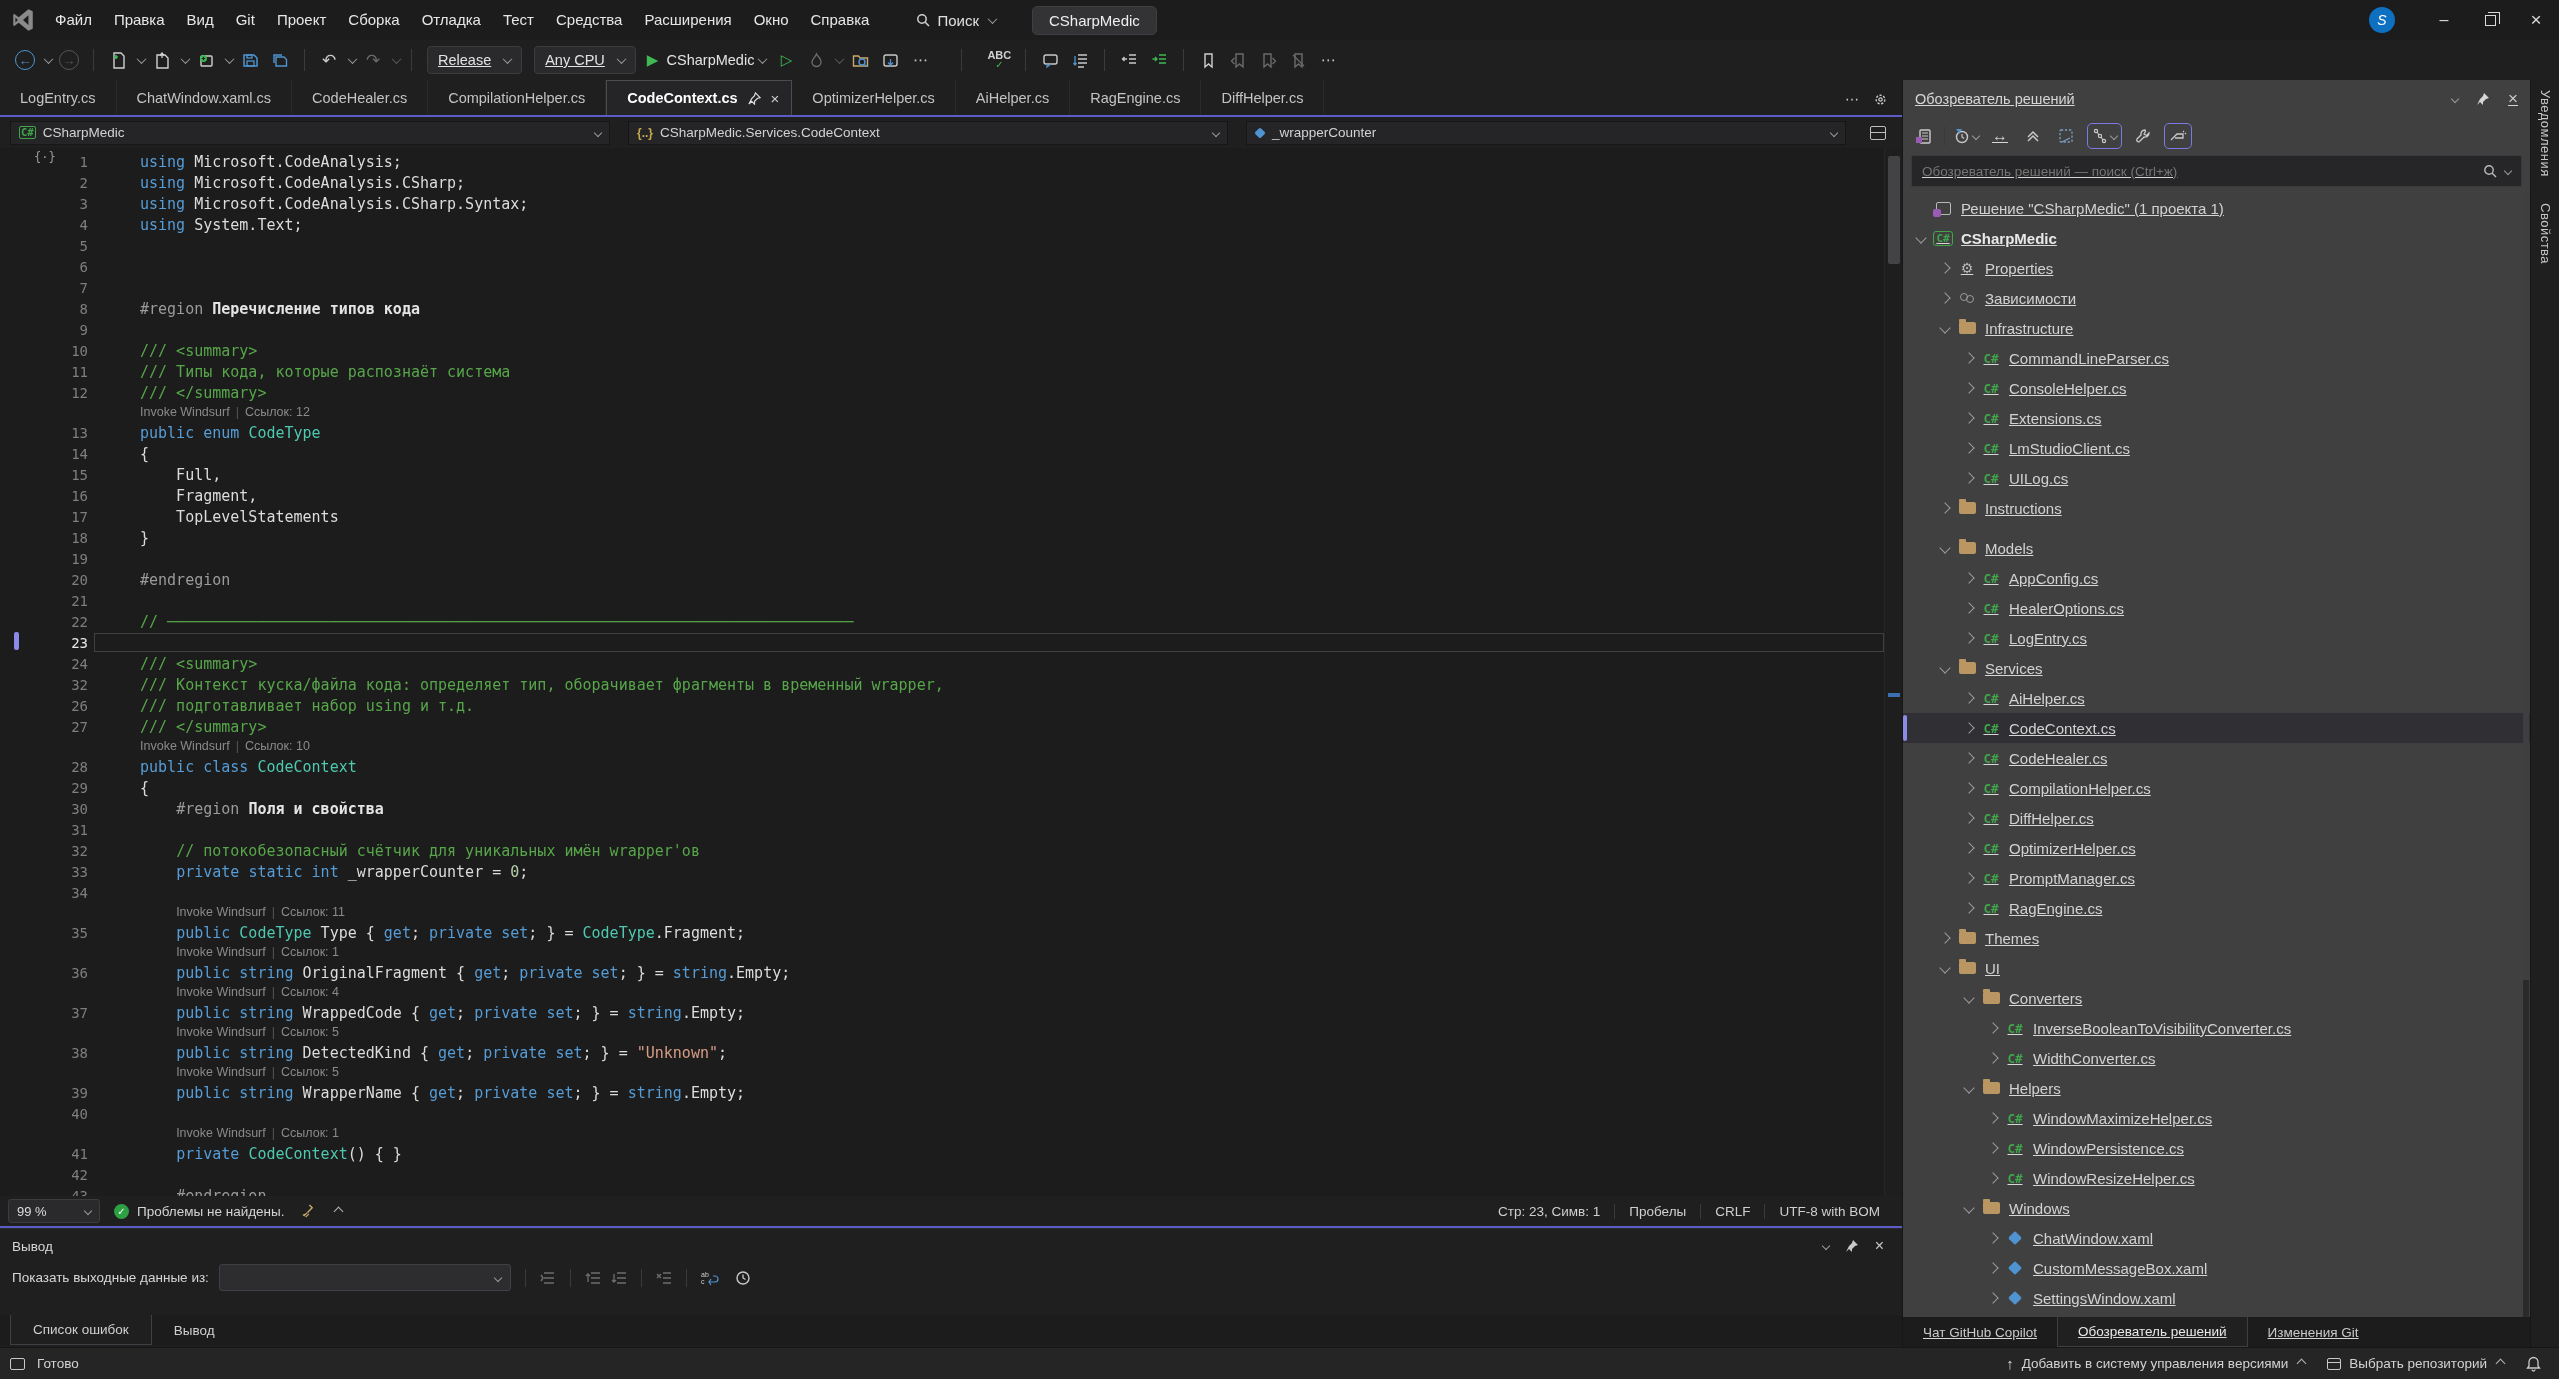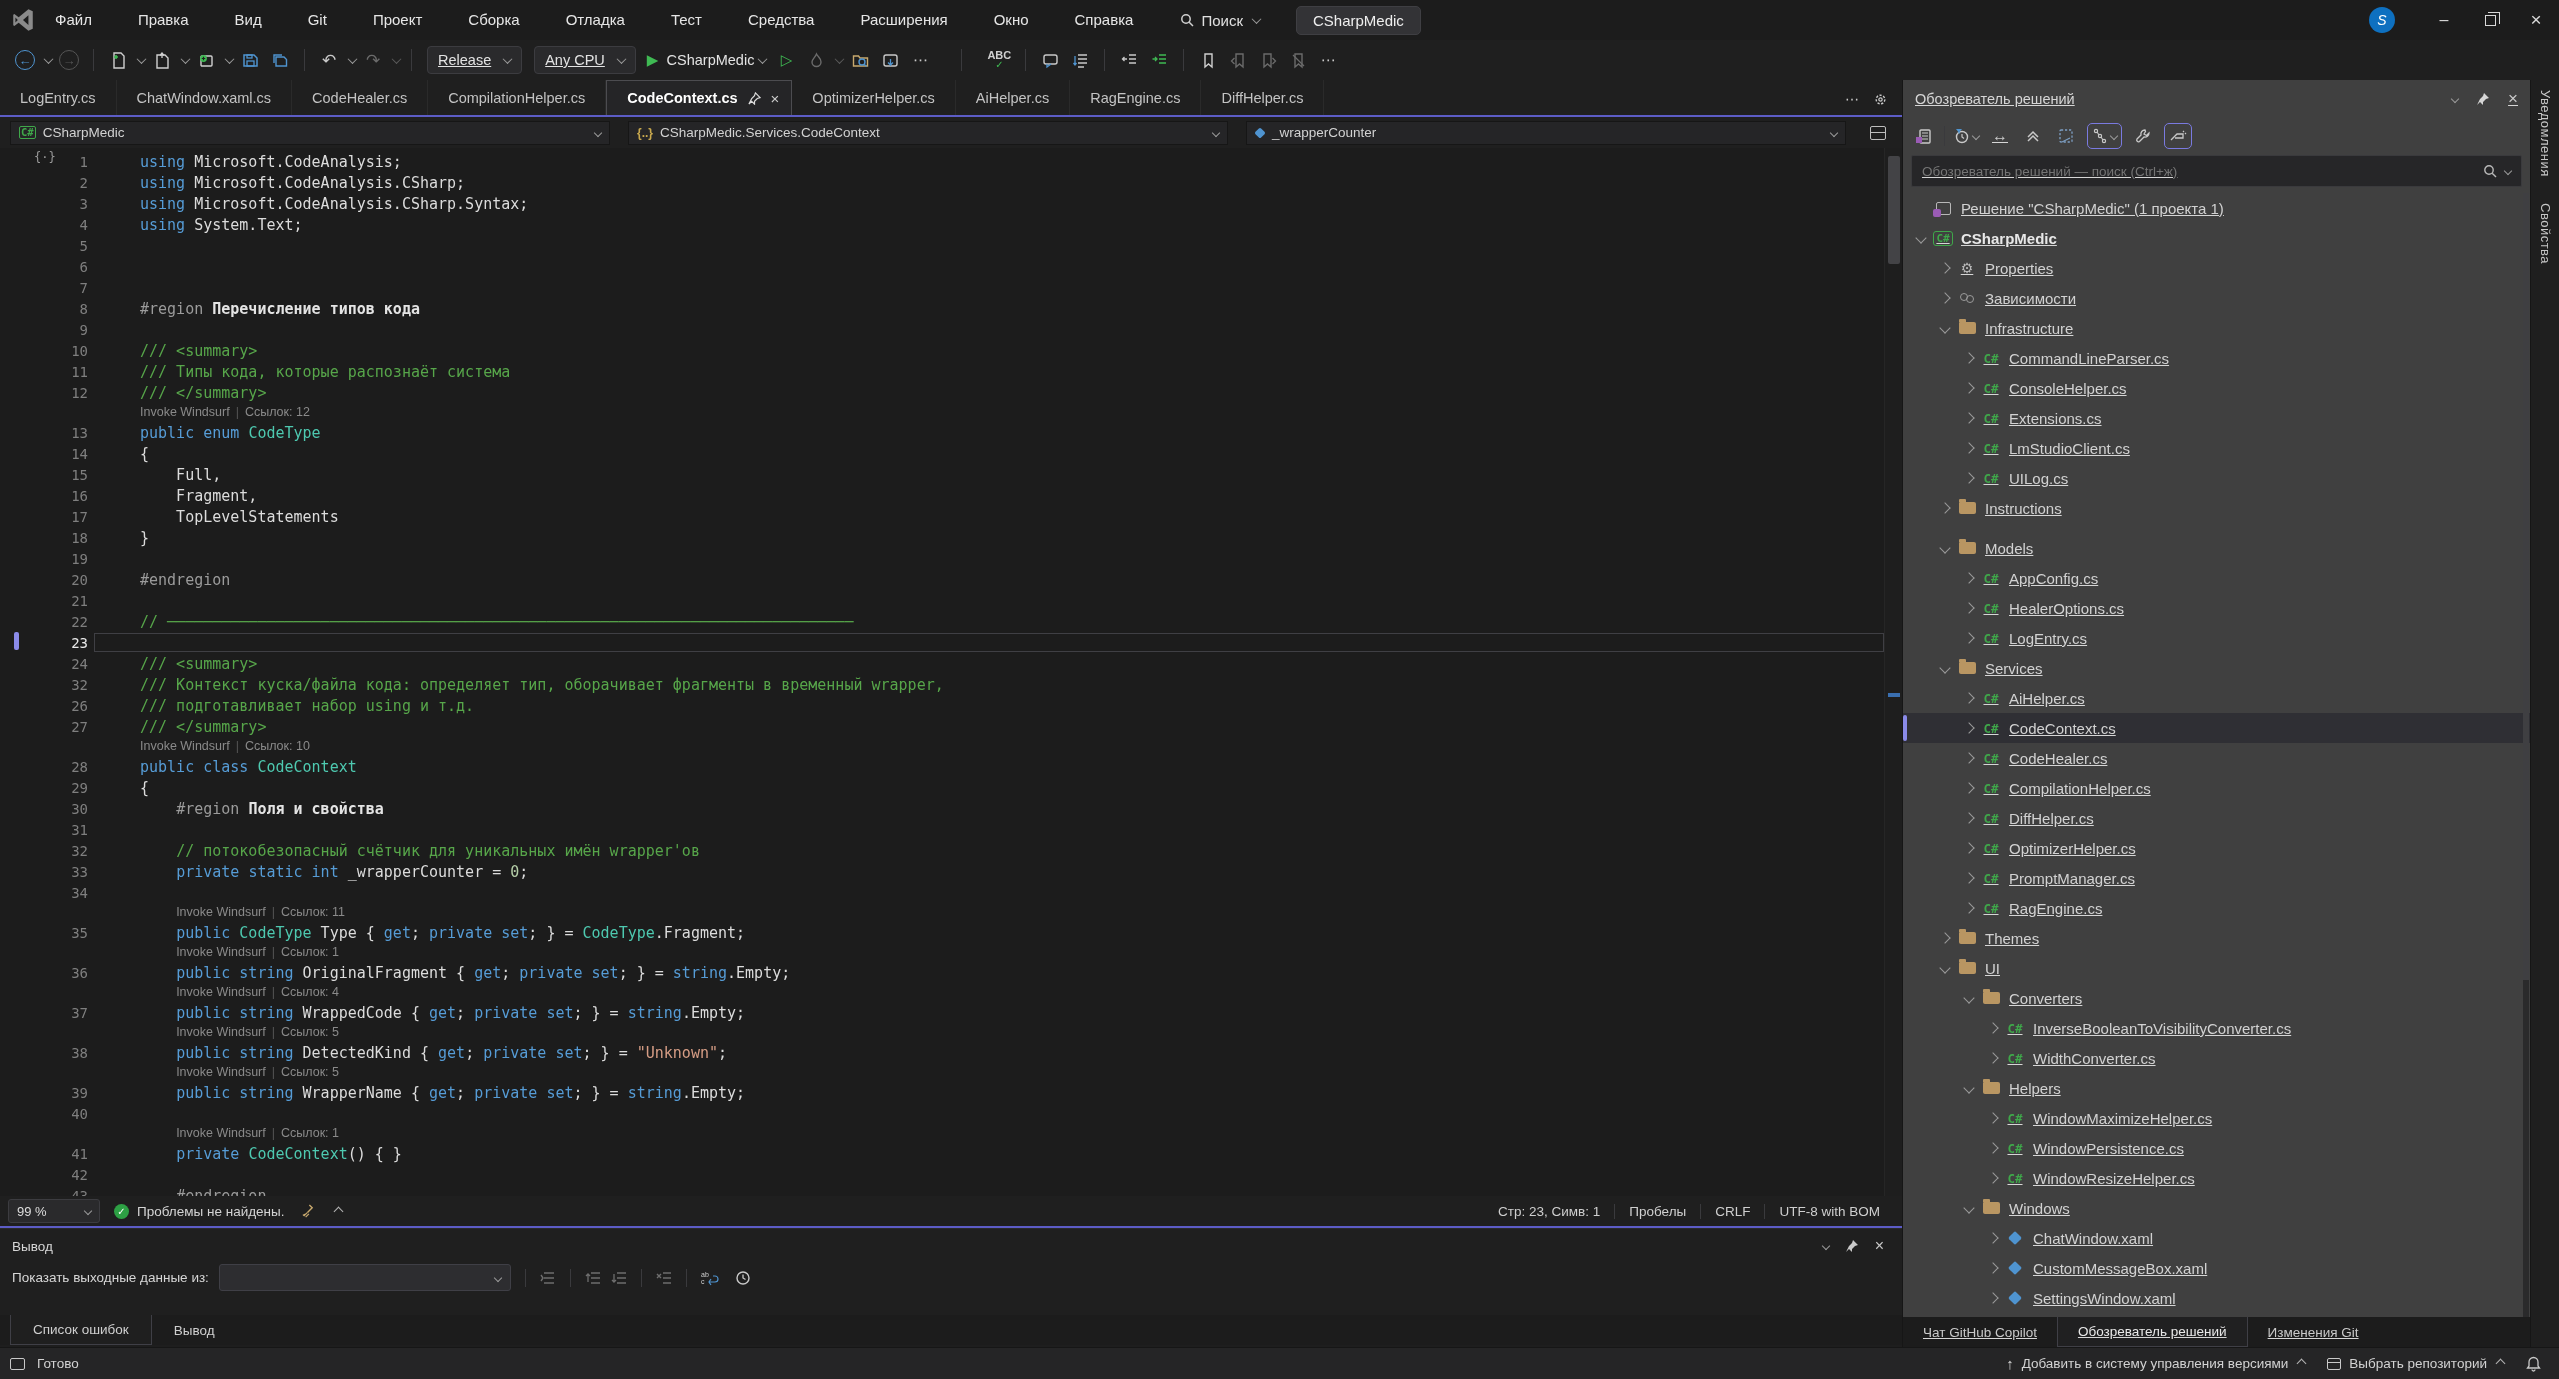--- a/index.html
+++ b/index.html
@@ -5,21 +5,21 @@
   * { margin:0; padding:0; box-sizing:border-box; }
   html,body { background:#141414; }
   .win {
     position:relative; width:2559px; height:1379px; overflow:hidden;
     background:#1f1f1f; color:#d6d6d6;
     font-family:"Liberation Sans", sans-serif; font-size:14px;
   }
   
   .titlebar { height:40px; display:flex; align-items:center; background:#1c1c1c; padding-left:10px; }
   .vslogo { width:26px; height:26px; margin-right:8px; flex:none; }
-  .menubar { display:flex; align-items:center;gap:24px; }
+  .menubar { display:flex; align-items:center; }
   .menu-item { padding:0 11px; height:40px; line-height:40px; font-size:15px; color:#e6e6e6; cursor:default; }
   .gsearch { display:flex; align-items:center; gap:7px; margin-left:26px; color:#e0e0e0; font-size:15px; padding:4px 10px; border-radius:4px; }
   .proj-pill { margin-left:26px; background:#333336; border:1px solid #3f3f43; border-radius:5px; padding:5px 16px; font-size:15px; color:#eee; }
   .tb-spacer { flex:1; }
   .avatar { width:26px; height:26px; border-radius:50%; background:#0e70c0; color:#fff; font-size:14px; font-style:italic; display:flex; align-items:center; justify-content:center; margin-right:26px; }
   .winbtn { width:46px; height:40px; display:flex; align-items:center; justify-content:center; color:#d9d9d9; font-size:16px; }
   .restore-glyph { width:11px; height:11px; border:1px solid #d9d9d9; position:relative; }
   .restore-glyph::before { content:""; position:absolute; left:2px; top:-4px; width:11px; height:11px; border:1px solid #d9d9d9; border-left:none; border-bottom:none; }
   
   .toolbar { height:40px; display:flex; align-items:center; background:#1f1f1f; padding-left:12px; gap:4px; }

